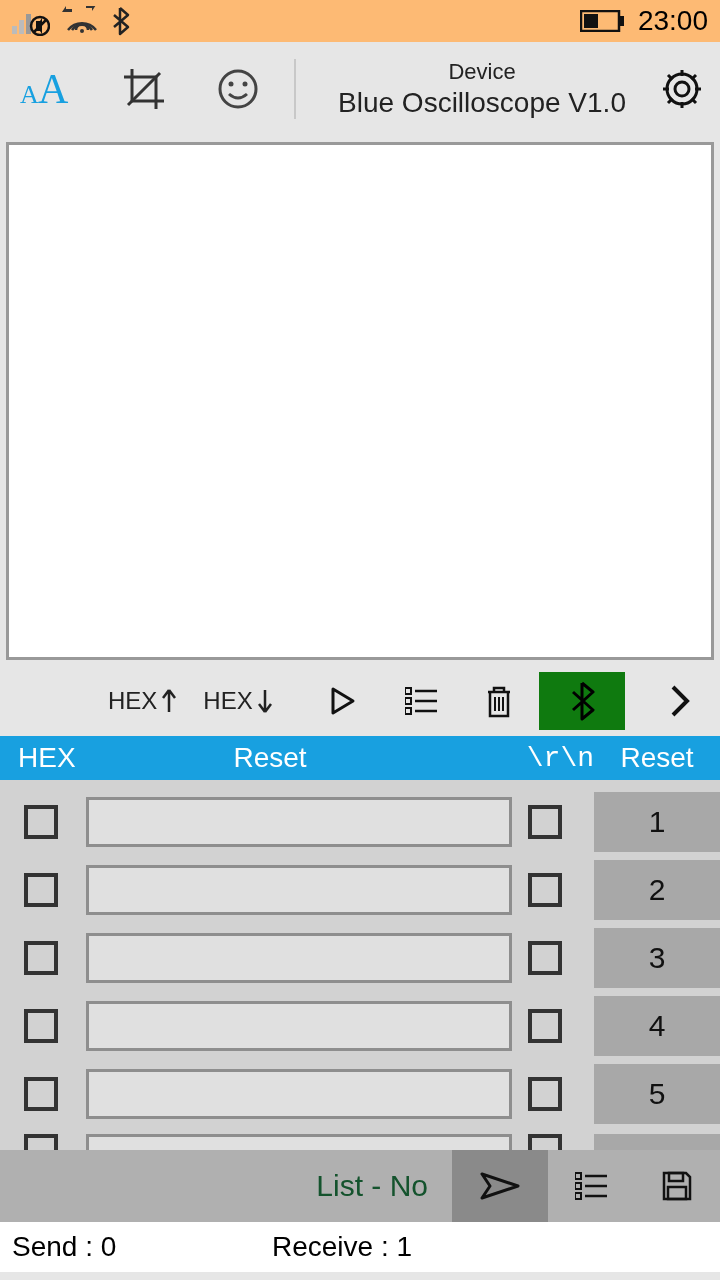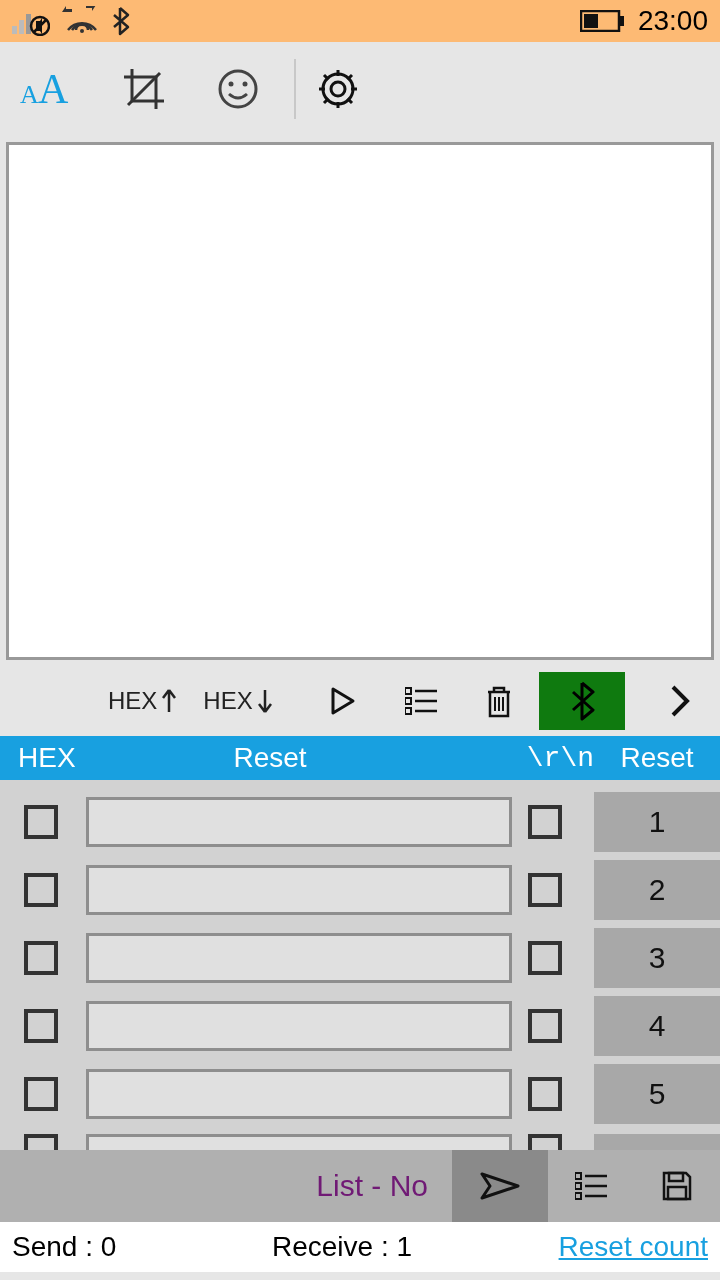--- a/index.html
+++ b/index.html
@@ -41,21 +41,21 @@
   .rows { background: #d2d2d2; height: 370px; overflow: hidden; padding-top: 8px; }
   .row { display: flex; align-items: center; height: 68px; padding: 0 0 0 24px; gap: 0; }
   .chk { width: 34px; height: 34px; border: 4px solid #333; background: transparent; flex-shrink: 0; }
   .row .chk:first-child { margin-right: 28px; }
   .txt { flex: 1; height: 50px; background: #e0e0e0; border: 3px solid #8e8e8e; margin-right: 18px; }
   .chk2wrap { width: 58px; display:flex; justify-content:center; }
   .send-btn { width: 126px; height: 60px; background: #a8a8a8; display: flex; justify-content: center; align-items: center; font-size: 30px; color: #111; margin-left: 6px; }
   
   
   .action-bar { height: 72px; background: #b0b0b0; display: flex; align-items: center; }
-  .list-label { flex: 1; text-align: right; padding-right: 24px; font-size: 30px; color: #701a75; }
+  .list-label { flex: 1; text-align: right; padding-right: 24px; font-size: 30px; color: #14532d; }
   .send-arrow { width: 96px; height: 72px; background: #8a8a8a; display: flex; justify-content: center; align-items: center; }
   .act-icon { width: 86px; display: flex; justify-content: center; align-items: center; height: 100%; }
   
   
   .footer { height: 50px; background: #fff; display: flex; align-items: center; padding: 0 12px; font-size: 28px; }
   .f-send { width: 230px; }
   .f-recv { flex: 1; text-align:left; padding-left:30px;}
   .f-reset { color: #18a0e0; text-decoration: underline; }
   
   svg { display: block; }
@@ -120,20 +120,24 @@
     <span>
       <svg width="44" height="44" viewBox="0 0 44 44">
         <circle cx="22" cy="22" r="18" fill="none" stroke="#444" stroke-width="3"></circle>
         <circle cx="15" cy="17" r="2.5" fill="#444"></circle>
         <circle cx="29" cy="17" r="2.5" fill="#444"></circle>
         <path d="M13 27 Q22 35 31 27" fill="none" stroke="#444" stroke-width="3"></path>
       </svg>
     </span>
   </div>
   <div class="divider"></div>
+  <div class="device-block">
+    <div class="device-label">Device</div>
+    <div class="device-name">Blue Oscilloscope V1.0</div>
+  </div>
   <div class="settings-slot">
     <span>
       <svg width="46" height="46" viewBox="0 0 46 46">
         <circle cx="23" cy="23" r="7" fill="none" stroke="#111" stroke-width="3"></circle>
         <g stroke="#111" stroke-width="3" fill="none">
           <path d="M23 4 L23 10 M23 36 L23 42 M4 23 L10 23 M36 23 L42 23 M9 9 L13.5 13.5 M32.5 32.5 L37 37 M37 9 L32.5 13.5 M13.5 32.5 L9 37"></path>
         </g>
         <circle cx="23" cy="23" r="15" fill="none" stroke="#111" stroke-width="3"></circle>
       </svg>
     </span>
@@ -280,14 +284,13 @@
       <path d="M3 3 L25 3 L29 7 L29 29 L3 29 Z" fill="none" stroke="#111" stroke-width="2.5"></path>
       <rect x="8" y="3" width="14" height="8" fill="none" stroke="#111" stroke-width="2.5"></rect>
       <rect x="7" y="17" width="18" height="12" fill="none" stroke="#111" stroke-width="2.5"></rect>
     </svg>
   </div>
 </div>
 
 <div class="footer">
   <div class="f-send">Send :  0</div>
   <div class="f-recv">Receive :  1</div>
-  <div class="f-reset">Reset count</div>
 </div>
 
 </body></html>

